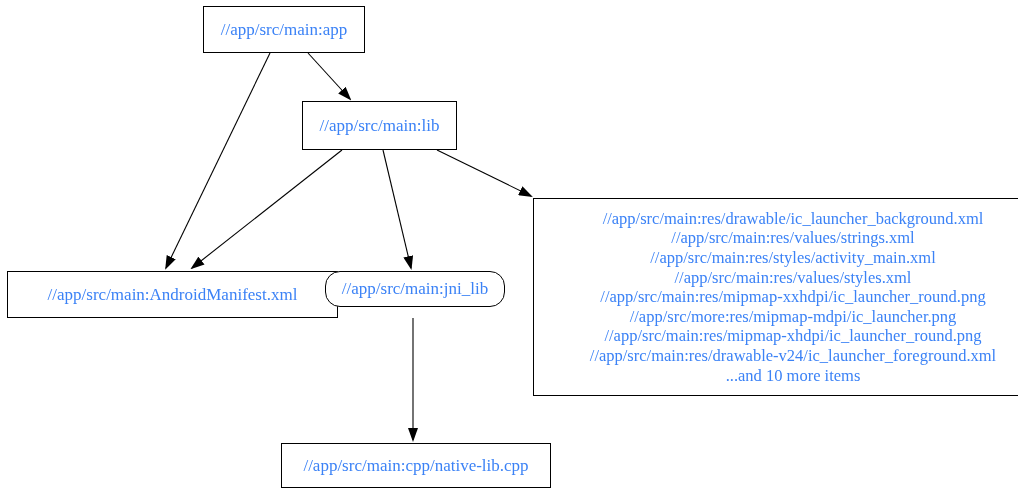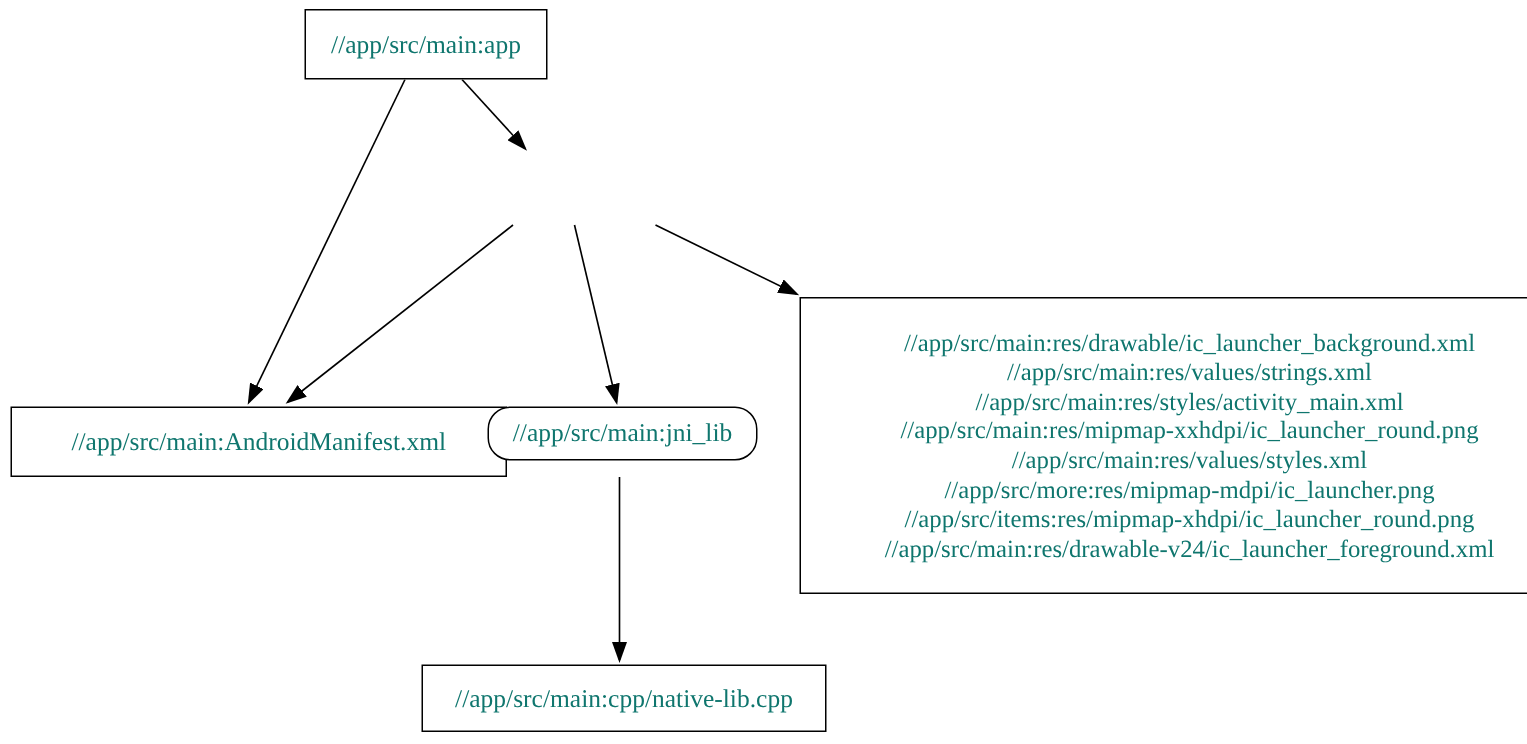--- a/index.html
+++ b/index.html
@@ -6,21 +6,21 @@
     margin: 0;
     padding: 0;
     background: #ffffff;
   }
   .canvas {
     position: relative;
     width: 1018px;
     height: 496px;
     background: #ffffff;
     font-family: "Liberation Serif", "DejaVu Serif", serif;
-    color: #0f766e;
+    color: #3b82f6;
     overflow: hidden;
   }
   svg.edges {
     position: absolute;
     left: 0;
     top: 0;
     width: 1018px;
     height: 496px;
   }
   svg.edges line {
@@ -60,31 +60,33 @@
     <line x1="270" y1="53" x2="166" y2="268" marker-end="url(#arrowhead)"></line>
     <line x1="308" y1="53" x2="350" y2="99" marker-end="url(#arrowhead)"></line>
     <line x1="342" y1="150" x2="192" y2="268" marker-end="url(#arrowhead)"></line>
     <line x1="383" y1="150" x2="411" y2="268" marker-end="url(#arrowhead)"></line>
     <line x1="437" y1="150" x2="531" y2="196" marker-end="url(#arrowhead)"></line>
     <line x1="413" y1="318" x2="413" y2="440" marker-end="url(#arrowhead)"></line>
   </svg>
 
   <div class="node" style="left:203px; top:6px; width:162px; height:47px;">//app/src/main:app</div>
 
+  <div class="node" style="left:302px; top:101px; width:155px; height:49px;">//app/src/main:lib</div>
 
   <div class="node" style="left:7px; top:271px; width:331px; height:47px;">//app/src/main:AndroidManifest.xml</div>
 
   <div class="node" style="left:325px; top:271px; width:180px; height:36px;border-radius:15px;">//app/src/main:jni_lib</div>
 
   <div class="node multi" style="left:533px; top:198px; width:520px; height:198px;">
     <div>//app/src/main:res/drawable/ic_launcher_background.xml</div>
     <div>//app/src/main:res/values/strings.xml</div>
     <div>//app/src/main:res/styles/activity_main.xml</div>
+    <div>//app/src/main:res/values/styles.xml</div>
     <div>//app/src/main:res/mipmap-xxhdpi/ic_launcher_round.png</div>
-    <div>//app/src/main:res/values/styles.xml</div>
     <div>//app/src/more:res/mipmap-mdpi/ic_launcher.png</div>
-    <div>//app/src/items:res/mipmap-xhdpi/ic_launcher_round.png</div>
+    <div>//app/src/main:res/mipmap-xhdpi/ic_launcher_round.png</div>
     <div>//app/src/main:res/drawable-v24/ic_launcher_foreground.xml</div>
+    <div>...and 10 more items</div>
   </div>
 
   <div class="node" style="left:281px; top:443px; width:270px; height:45px;">//app/src/main:cpp/native-lib.cpp</div>
 
 </div>
 
 </body></html>

